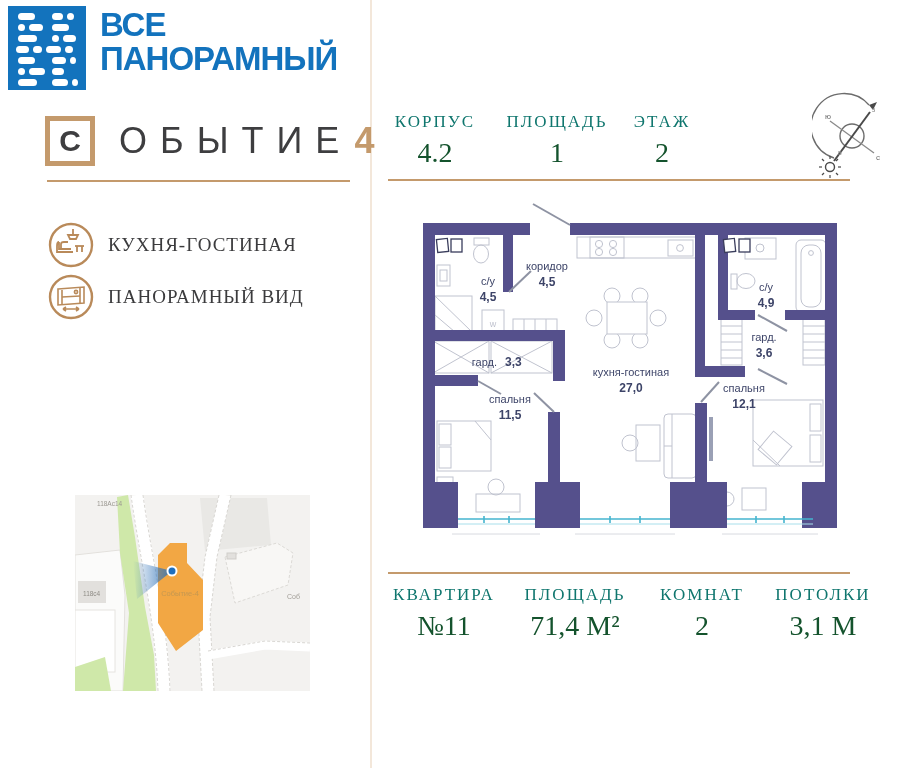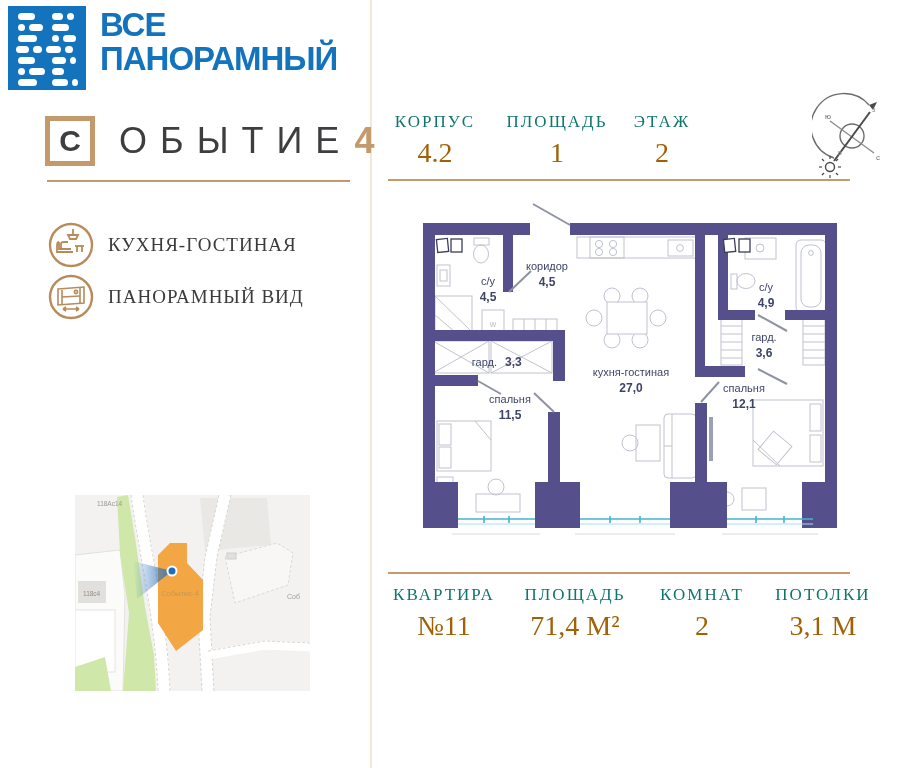--- a/index.html
+++ b/index.html
@@ -24,21 +24,21 @@
   .project-underline{position:absolute;left:47px;top:180px;width:303px;height:2px;background:#c49a6c;}
 
   
   .feature{position:absolute;left:48px;display:flex;align-items:center;}
   .feature-label{margin-left:14px;font-family:"Liberation Serif",serif;font-size:19px;
                  letter-spacing:1px;color:#3b3b3d;}
 
   
   .stat{position:absolute;width:140px;text-align:center;}
   .stat-label{font-family:"Liberation Serif",serif;font-size:17px;letter-spacing:2px;color:#0f766e;}
-  .stat-value{font-family:"Liberation Serif",serif;font-size:28px;color:#a16207;margin-top:5px;}
+  .stat-value{font-family:"Liberation Serif",serif;font-size:28px;color:#14532d;margin-top:5px;}
   .hline{position:absolute;height:2px;background:#c49a6c;}
 
   svg text{font-family:"Liberation Sans",sans-serif;}
   .room-name{font-size:11px;fill:#3d4468;}
   .room-area{font-size:12px;font-weight:bold;fill:#3d4468;}
 </style>
 </head>
 <body>
 
 <div id="page">

